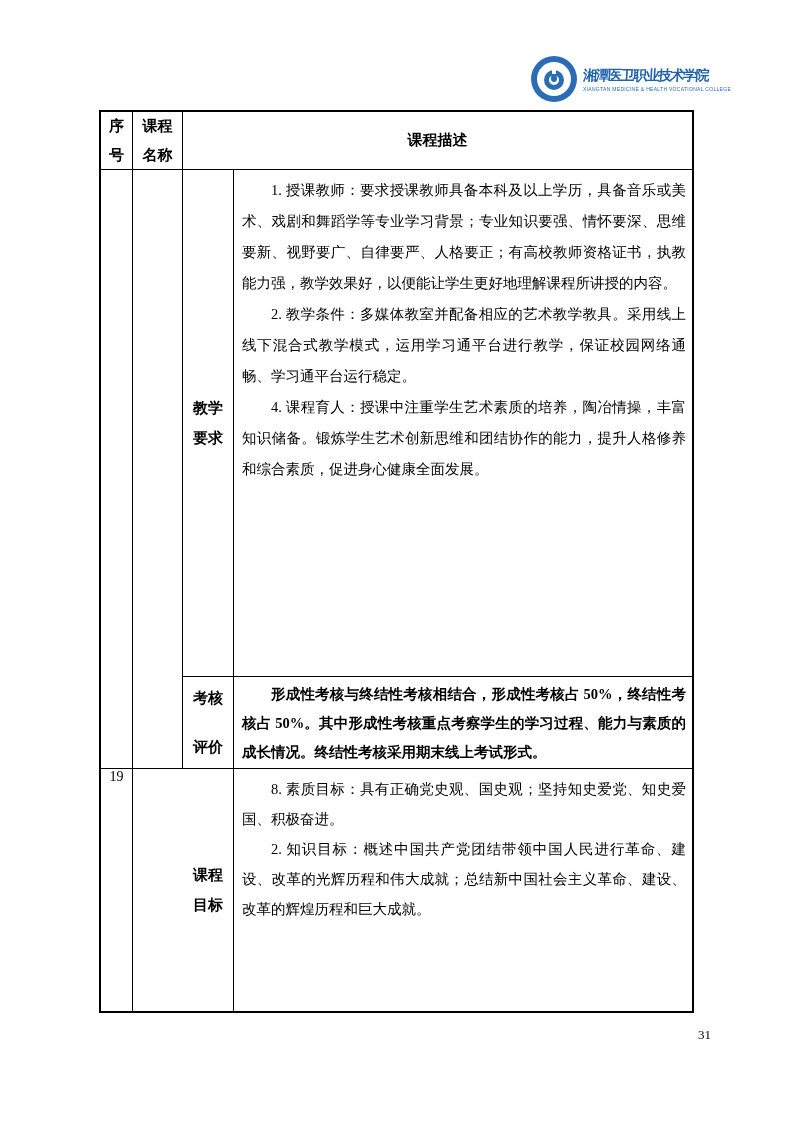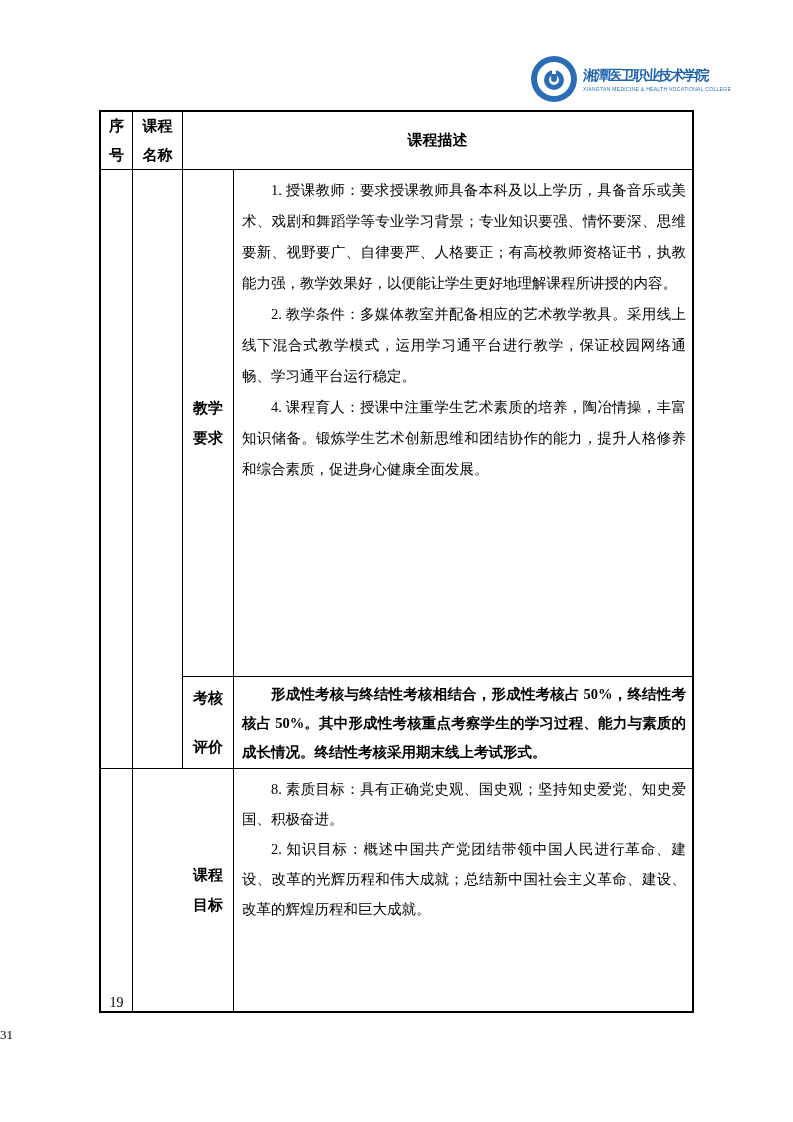--- a/index.html
+++ b/index.html
@@ -42,40 +42,40 @@
   }
   .cell{border-right:1px solid #000;border-bottom:1px solid #000;box-sizing:border-box;min-width:0;}
   .cell.no-r{border-right:none;}
   .cell.no-b{border-bottom:none;}
   .lbl-cell{
     display:flex;flex-direction:column;align-items:center;justify-content:center;
     font-weight:bold;font-size:15px;line-height:1.1;gap:14px;
     text-align:center;
   }
   .lbl-cell.tight{gap:12px;}
-  .seq-cell{display:flex;align-items:flex-end;justify-content:center;font-size:14px;}
+  .seq-cell{display:flex;align-items:flex-start;justify-content:center;font-size:14px;}
   .h-desc{display:flex;align-items:center;justify-content:center;font-weight:bold;font-size:15px;}
 
   .content-cell{
     padding:0 6px 0 8px;
     font-size:14.5px;
     text-align:justify;
   }
   .content-cell p{margin:0;text-indent:2em;}
   .c-teach{padding-top:5px;}
   .c-teach p{line-height:31px;}
   .c-assess{padding-top:3px;font-weight:bold;}
   .c-assess p{line-height:29px;}
   .c-goal{padding-top:5px;}
   .c-goal p{line-height:30px;}
 
   
   .page-number{
     position:absolute;left:0;top:1027px;width:711px;
-    text-align:left;font-size:13px;
+    text-align:right;font-size:13px;
   }
 </style>
 </head>
 <body>
 
 <div class="page">
 
   <div class="logo">
     <div class="emblem">
       <div class="inner"></div>

